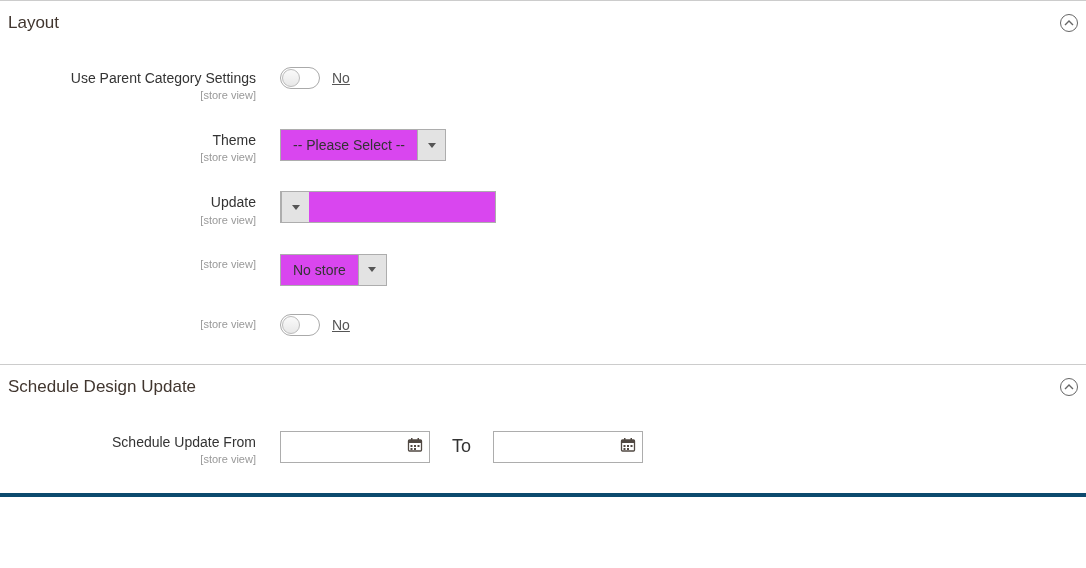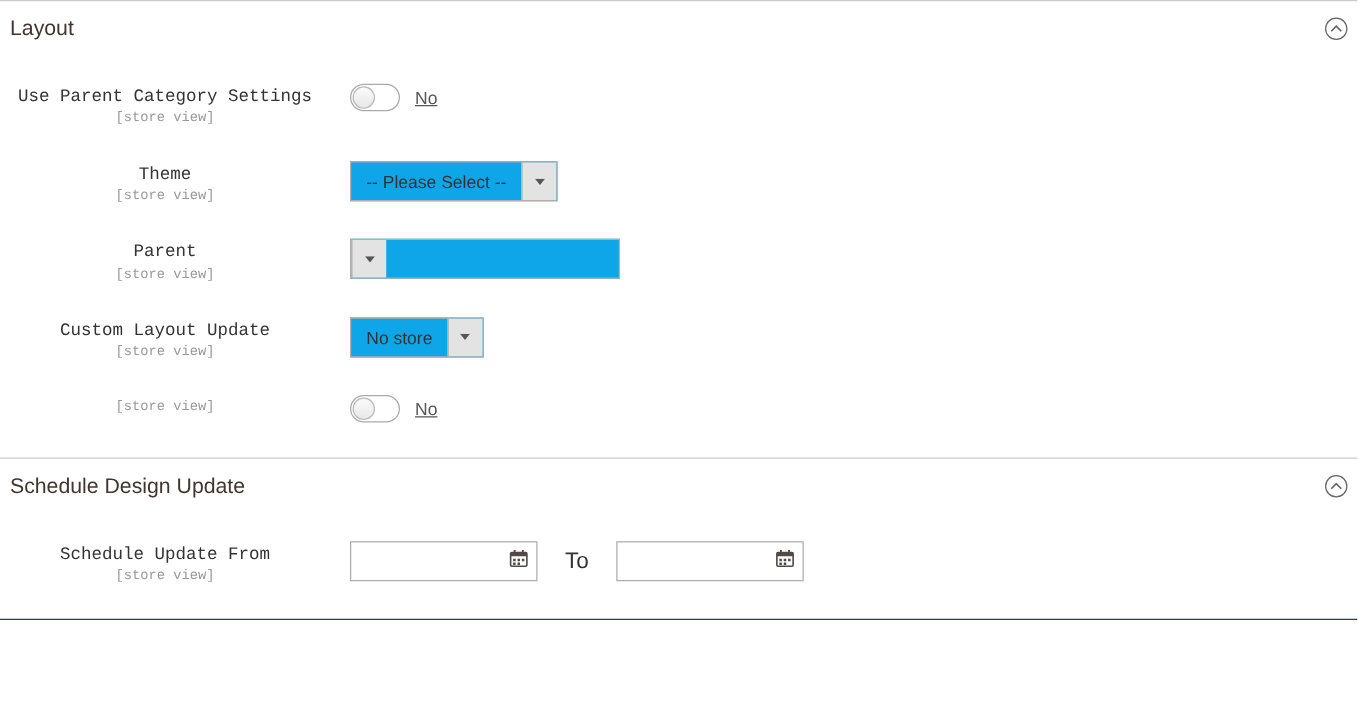--- a/index.html
+++ b/index.html
@@ -33,34 +33,33 @@
     display: flex;
     align-items: center;
     justify-content: center;
     flex-shrink: 0;
   }
   .chevron-circle svg { display: block; }
   .section-body {
     padding: 22px 8px 28px 8px;
   }
   .section-body.last {
-    border-bottom: 1px solid #0c4a6e;
+    border-bottom: 4px solid #0c4a6e;
   }
   .field-row {
     display: flex;
     align-items: flex-start;
     margin-bottom: 28px;
   }
   .field-row:last-child { margin-bottom: 0; }
   .field-label-col {
     width: 272px;
-    text-align: center;
+    text-align: right;
     padding-right: 24px;
     padding-top: 2px;
-    font-family: Liberation Mono, monospace;
   }
   .field-label {
     font-size: 14px;
     color: #333;
     line-height: 1.3;
   }
   .field-scope {
     font-size: 11px;
     color: #999;
     margin-top: 2px;
@@ -98,21 +97,21 @@
     color: #555;
     text-decoration: underline;
   }
 
   
   .select {
     display: inline-flex;
     align-items: stretch;
     height: 32px;
     border: 1px solid #adadad;
-    background: #0ea5e9;
+    background: #d946ef;
     cursor: pointer;
   }
   .select-value {
     padding: 0 12px;
     display: flex;
     align-items: center;
     font-size: 14px;
     color: #333;
     white-space: nowrap;
   }
@@ -194,37 +193,36 @@
             <svg width="8" height="5" viewBox="0 0 8 5">
                 <path d="M0 0 L4 5 L8 0 Z" fill="#555"></path>
               </svg>
           </div>
         </div>
       </div>
     </div>
 
     <div class="field-row">
       <div class="field-label-col">
-        <div class="field-label">Parent</div>
+        <div class="field-label">Update</div>
         <div class="field-scope">[store view]</div>
       </div>
       <div class="field-control-col">
         <div class="select" style="min-width:216px">
           <div class="select-arrow">
             <svg width="8" height="5" viewBox="0 0 8 5">
                 <path d="M0 0 L4 5 L8 0 Z" fill="#555"></path>
               </svg>
           </div>
         </div>
       </div>
     </div>
 
     <div class="field-row">
       <div class="field-label-col">
-        <div class="field-label">Custom Layout Update</div>
         <div class="field-scope">[store view]</div>
       </div>
       <div class="field-control-col">
         <div class="select">
           <div class="select-value">No store</div>
           <div class="select-arrow">
             <svg width="8" height="5" viewBox="0 0 8 5">
                 <path d="M0 0 L4 5 L8 0 Z" fill="#555"></path>
               </svg>
           </div>

